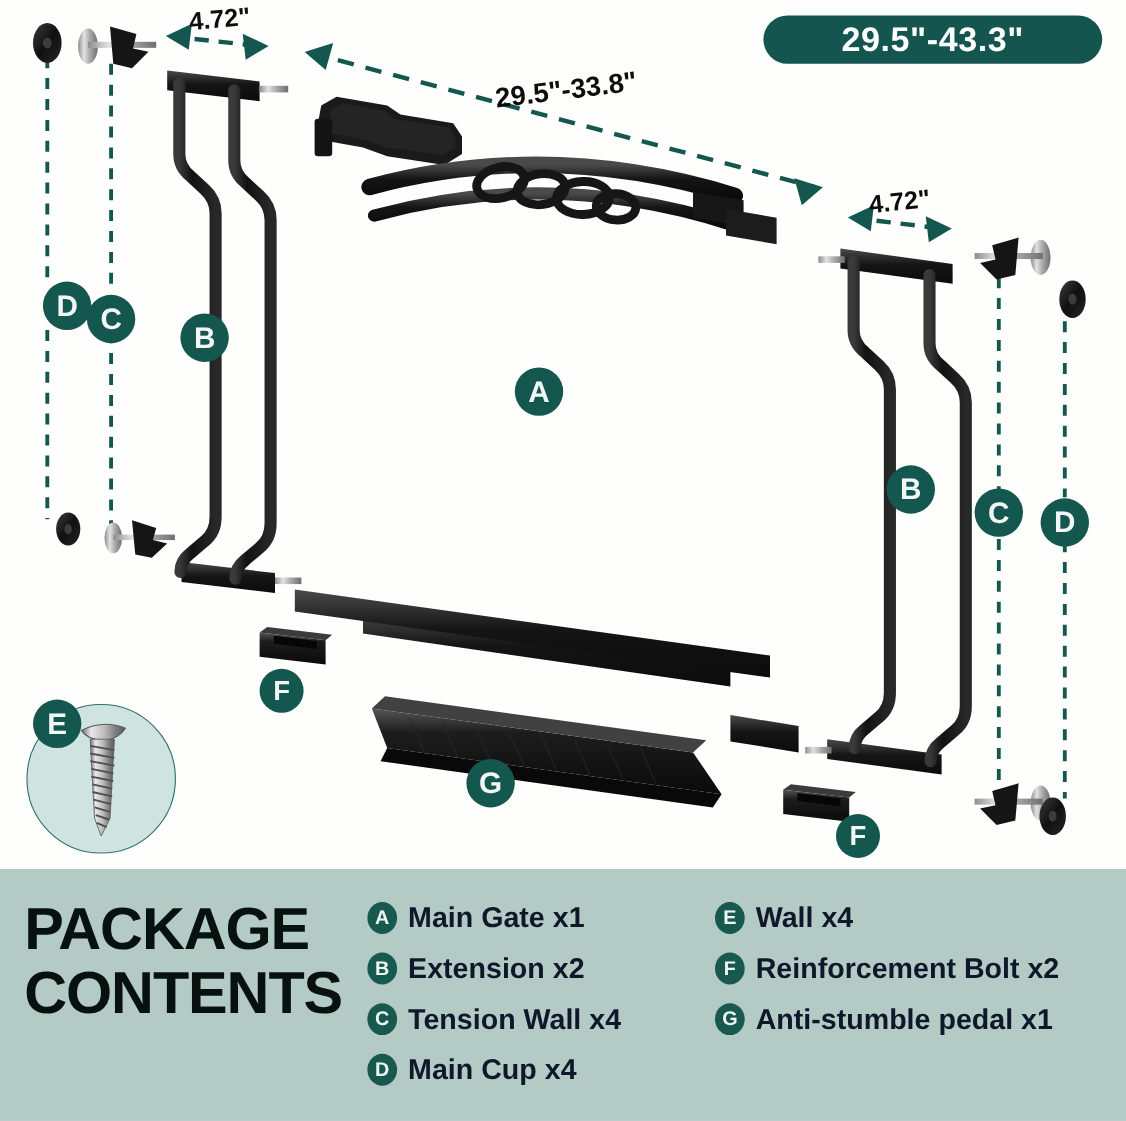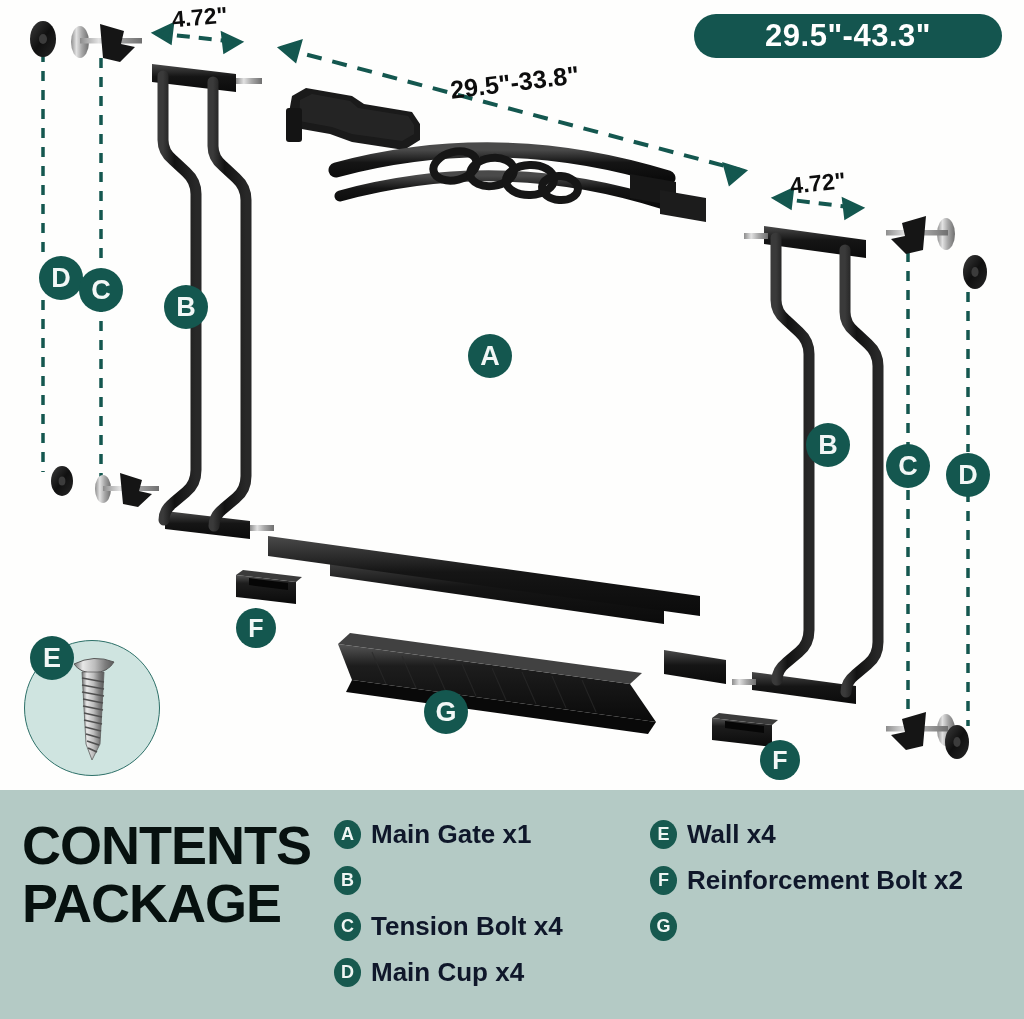--- a/index.html
+++ b/index.html
@@ -338,50 +338,52 @@
           <path d="M69 109 L81 113"></path>
             <path d="M70 116 L79 120"></path>
         </g>
       </svg>
       <div class="badge sz-lg" style="left:12px;top:4px;">E</div>
     </div>
   </div>
 
   <div id="footer">
     <div id="pkg-title">
+      <div>PACKAGE</div>
       <div>CONTENTS</div>
-      <div>PACKAGE</div>
     </div>
 
     <div class="pkg-col" id="pkg-col-1">
       <div class="pkg-item">
         <span class="pkg-badge">A</span>
         <span class="pkg-text">Main Gate x1</span>
       </div>
       <div class="pkg-item">
         <span class="pkg-badge">B</span>
+        <span class="pkg-text">Extension x2</span>
       </div>
       <div class="pkg-item">
         <span class="pkg-badge">C</span>
-        <span class="pkg-text">Tension Bolt x4</span>
+        <span class="pkg-text">Tension Wall x4</span>
       </div>
       <div class="pkg-item">
         <span class="pkg-badge">D</span>
         <span class="pkg-text">Main Cup x4</span>
       </div>
     </div>
 
     <div class="pkg-col" id="pkg-col-2">
       <div class="pkg-item">
         <span class="pkg-badge">E</span>
         <span class="pkg-text">Wall x4</span>
       </div>
       <div class="pkg-item">
         <span class="pkg-badge">F</span>
         <span class="pkg-text">Reinforcement Bolt x2</span>
       </div>
       <div class="pkg-item">
         <span class="pkg-badge">G</span>
+        <span class="pkg-text">Anti-stumble pedal x1</span>
       </div>
     </div>
   </div>
 
 </div>
 
 </body></html>

